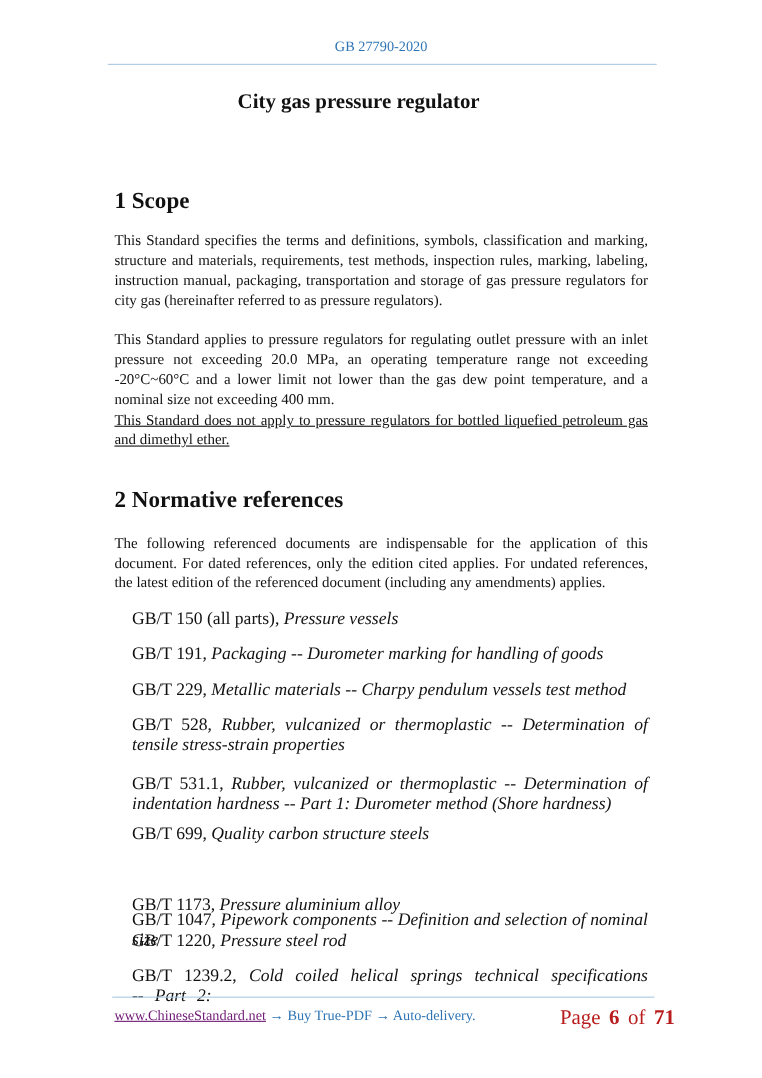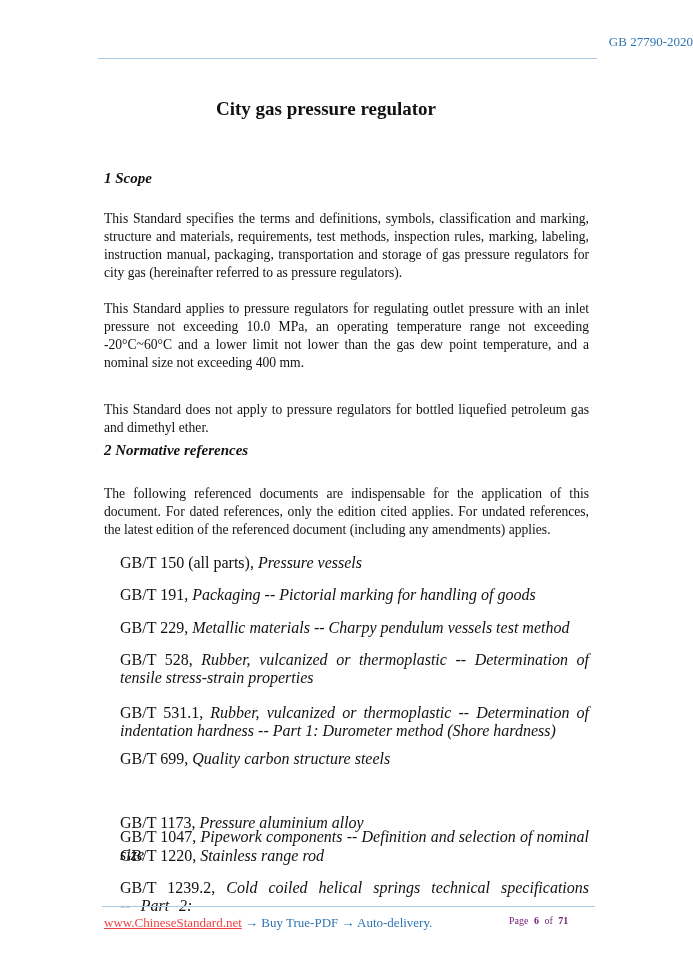--- a/index.html
+++ b/index.html
@@ -1,59 +1,59 @@
 <!DOCTYPE html>
 <html><head>
 <meta charset="utf-8">
 <style>
   html, body { margin: 0; padding: 0; background: #ffffff; }
   body { width: 693px; height: 980px; position: relative; overflow: hidden;
          font-family: "Liberation Serif", serif; color: #111111; }
-  .hdr { position: absolute; top: 34px; left: 0; width: 693px; text-align: right;
+  .hdr { position: absolute; top: 34px; left: 0; width: 693px; text-align: center;
          font-size: 13px; color: #2e74b5; }
   .hline { position: absolute; top: 58px; left: 98px; width: 499px; height: 1px; background: #a9c8e3; }
   .title { position: absolute; top: 82px; left: 0; width: 652px; text-align: center;
-           font-size: 19px; font-weight: bold; margin-top: 16px; }
-  .h1 { position: absolute; left: 104px; font-size: 15px; font-weight: bold; font-style: italic; }
+           font-size: 19px; font-weight: bold; }
+  .h1 { position: absolute; left: 104px; font-size: 21px; font-weight: bold; }
   .para { position: absolute; left: 104px; width: 485px; font-size: 13.6px; line-height: 18px;
           text-align: justify; }
   .ref { position: absolute; left: 120px; width: 469px; font-size: 16px; line-height: 18px;
          text-align: justify; }
   .ref i { font-style: italic; }
   .fline { position: absolute; top: 906px; left: 102px; width: 493px; height: 1px; background: #a9c8e3; }
   .footer-left { position: absolute; top: 915px; left: 104px; font-size: 13px; color: #2e74b5; }
-  .footer-left a { color: #ef4444; text-decoration: underline; }
-  .footer-right { position: absolute; top: 915px; left: 509px; font-size: 10px; color: #701a75; word-spacing: 3px; }
+  .footer-left a { color: #701a75; text-decoration: underline; }
+  .footer-right { position: absolute; top: 915px; left: 509px; font-size: 19px; color: #b91c1c; word-spacing: 3px; }
   .footer-right b { font-weight: bold; }
 </style>
 </head>
 <body>
 
 <div class="hdr">GB 27790-2020</div>
 <div class="hline"></div>
 
 <div class="title">City gas pressure regulator</div>
 
 <div class="h1" style="top:170px;">1 Scope</div>
 <div class="para" style="top:210px;">This Standard specifies the terms and definitions, symbols, classification and marking, structure and materials, requirements, test methods, inspection rules, marking, labeling, instruction manual, packaging, transportation and storage of gas pressure regulators for city gas (hereinafter referred to as pressure regulators).</div>
-<div class="para" style="top:300px;">This Standard applies to pressure regulators for regulating outlet pressure with an inlet pressure not exceeding 10.0 MPa, an operating temperature range not exceeding -20°C~60°C and a lower limit not lower than the gas dew point temperature, and a nominal size not exceeding 400 mm.</div>
-<div class="para" style="top:401px;">This Standard does not apply to pressure regulators for bottled liquefied petroleum gas and dimethyl ether.</div>
+<div class="para" style="top:300px;">This Standard applies to pressure regulators for regulating outlet pressure with an inlet pressure not exceeding 20.0 MPa, an operating temperature range not exceeding -20°C~60°C and a lower limit not lower than the gas dew point temperature, and a nominal size not exceeding 400 mm.</div>
+<div class="para" style="top:373px;text-decoration:underline;">This Standard does not apply to pressure regulators for bottled liquefied petroleum gas and dimethyl ether.</div>
 
 <div class="h1" style="top:442px;text-align:center;">2 Normative references</div>
 <div class="para" style="top:485px;">The following referenced documents are indispensable for the application of this document. For dated references, only the edition cited applies. For undated references, the latest edition of the referenced document (including any amendments) applies.</div>
 
 <div class="ref" style="top:554px;"><span>GB/T 150 (all parts), </span><i>Pressure vessels</i></div>
-<div class="ref" style="top:586px;"><span>GB/T 191, </span><i>Packaging -- Pictorial marking for handling of goods</i></div>
+<div class="ref" style="top:586px;"><span>GB/T 191, </span><i>Packaging -- Durometer marking for handling of goods</i></div>
 <div class="ref" style="top:619px;"><span>GB/T 229, </span><i>Metallic materials -- Charpy pendulum vessels test method</i></div>
 <div class="ref" style="top:651px;"><span>GB/T 528, </span><i>Rubber, vulcanized or thermoplastic -- Determination of tensile stress-strain properties</i></div>
 <div class="ref" style="top:704px;"><span>GB/T 531.1, </span><i>Rubber, vulcanized or thermoplastic -- Determination of indentation hardness -- Part 1: Durometer method (Shore hardness)</i></div>
 <div class="ref" style="top:750px;"><span>GB/T 699, </span><i>Quality carbon structure steels</i></div>
 <div class="ref" style="top:828px;"><span>GB/T 1047, </span><i>Pipework components -- Definition and selection of nominal size</i></div>
 <div class="ref" style="top:814px;"><span>GB/T 1173, </span><i>Pressure aluminium alloy</i></div>
-<div class="ref" style="top:847px;"><span>GB/T 1220, </span><i>Stainless range rod</i></div>
+<div class="ref" style="top:847px;"><span>GB/T 1220, </span><i>Pressure steel rod</i></div>
 <div class="ref" style="top:879px; word-spacing:6px;"><span>GB/T 1239.2, </span><i>Cold coiled helical springs technical specifications -- Part 2:</i></div>
 
 <div class="fline"></div>
 <div class="footer-left">
   <a>www.ChineseStandard.net</a><span> → Buy True-PDF → Auto-delivery.</span>
 </div>
 <div class="footer-right">
   <span>Page</span>
   <b>6</b>
   <span>of</span>

